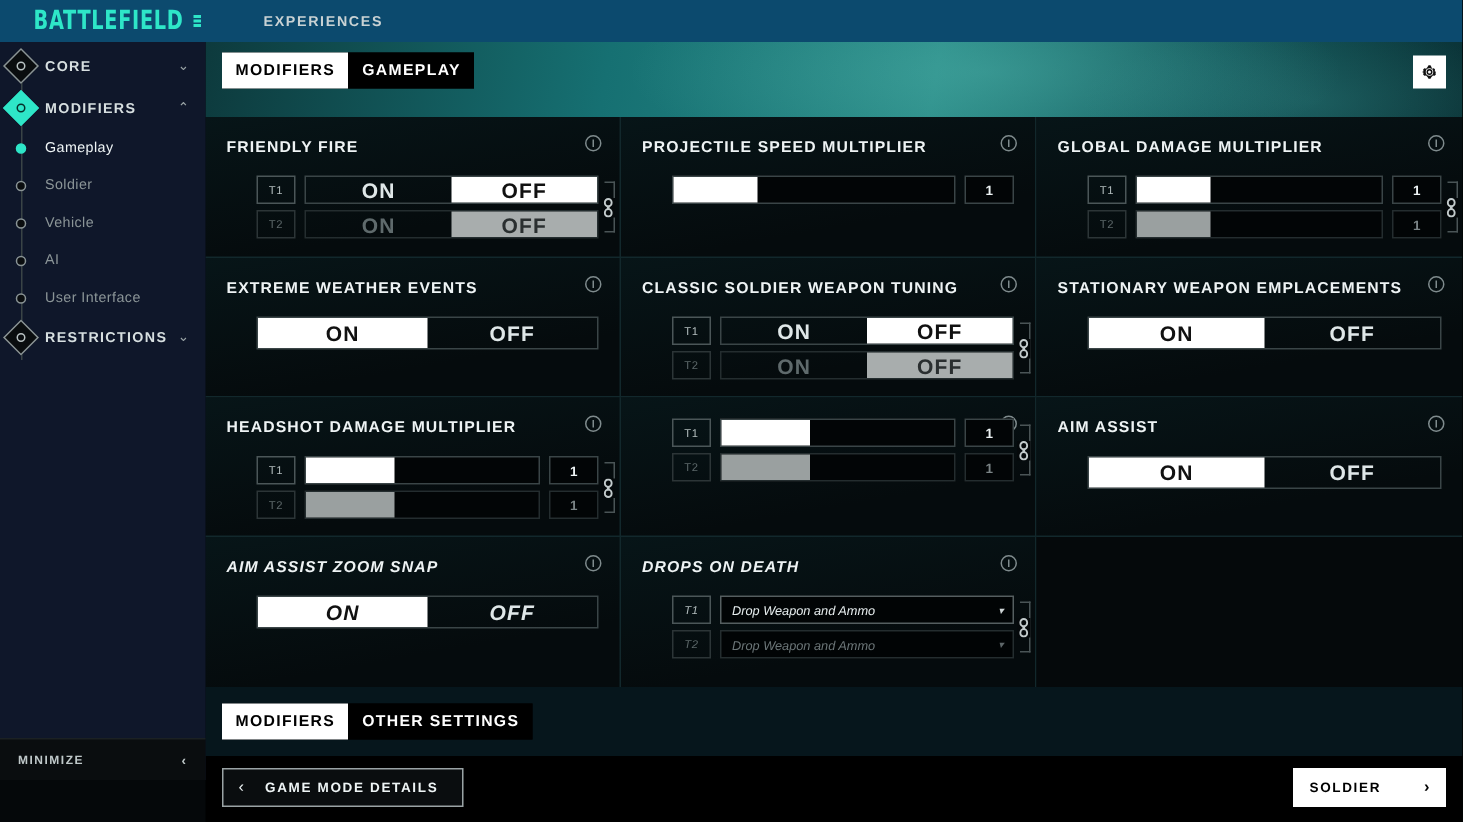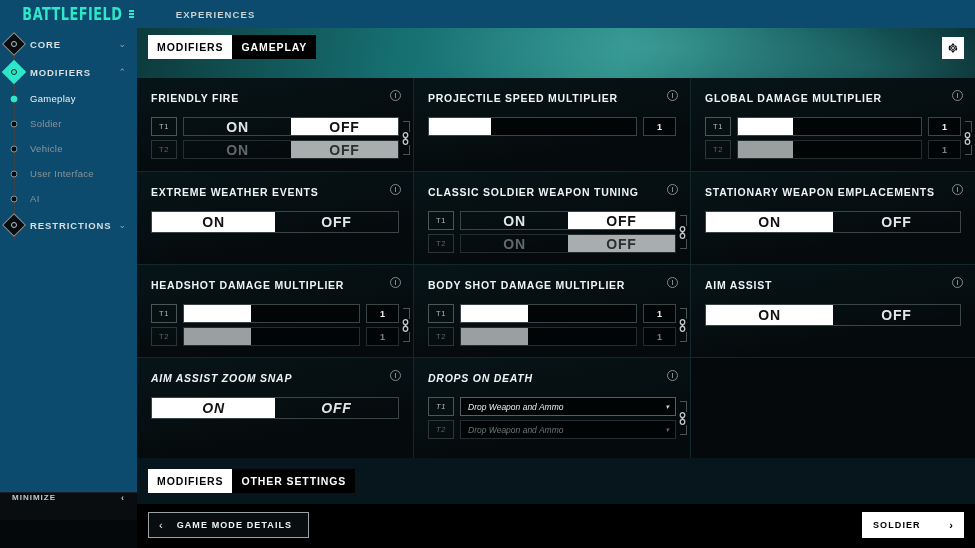--- a/index.html
+++ b/index.html
@@ -43,21 +43,21 @@
     color: #c9d2d4;
     font-size: 9.5px;
     font-weight: 700;
     letter-spacing: 1.1px;
   }
 
   
   .sidebar {
     position: absolute; top: 28px; left: 0;
     width: 137px; height: 492px;
-    background: #0c4a6e;
+    background: #0f172a;
     z-index: 20;
   }
   .rail {
     position: absolute; left: 14px; top: 16px;
     width: 1px; height: 196px;
     background: #3a4446;
   }
   .nav-item {
     position: relative;
     height: 25px;
@@ -102,21 +102,21 @@
   .chev-nav {
     position: absolute; right: 11px; top: 50%;
     transform: translateY(-50%);
     color: #9aa4a6; font-size: 9px; line-height: 1;
   }
   .minimize {
     position: absolute; left: 0; bottom: 0;
     width: 137px; height: 28px;
     background: #0a0d0f;
     border-top: 1px solid #1b2123;
-    display: flex; align-items: flex-start;
+    display: flex; align-items: center;
     padding: 0 12px;
     cursor: pointer;
   }
   .minimize span { color: #bfc8c9; font-size: 8px; letter-spacing: 1px; font-weight: 700; }
   .minimize .mchev { margin-left: auto; color: #bfc8c9; font-size: 9px; }
 
   
   .header {
     position: absolute; top: 28px; left: 137px;
     width: 838px; height: 50px;
@@ -174,21 +174,21 @@
     width: 11px; height: 11px; border-radius: 50%;
     border: 1px solid #7f8b8d;
     display: flex; align-items: center; justify-content: center;
     cursor: pointer;
   }
   .info-icon b {
     display: block; width: 1px; height: 5px; background: #7f8b8d;
   }
 
   
-  .row { display: flex; align-items: center; margin-bottom: 4px; position: relative; }
+  .row { display: flex; align-items: center; margin-bottom: 4px; position: relative; margin-left: 20px; }
   .tchip {
     width: 26px; height: 19px; flex: none;
     border: 1px solid #4b5658;
     display: flex; align-items: center; justify-content: center;
     font-size: 7.5px; color: #b2bcbd; letter-spacing: 0.5px;
     margin-right: 6px;
     cursor: pointer;
   }
   .tchip.dim { border-color: #2c3537; color: #5c6769; }
 
@@ -343,25 +343,25 @@
         <div class="nav-item sub">
           <div class="node dot"></div>
           <span class="nav-label">Soldier</span>
         </div>
         <div class="nav-item sub">
           <div class="node dot"></div>
           <span class="nav-label">Vehicle</span>
         </div>
         <div class="nav-item sub">
           <div class="node dot"></div>
-          <span class="nav-label">User Interface</span>
+          <span class="nav-label">AI</span>
         </div>
         <div class="nav-item sub">
           <div class="node dot"></div>
-          <span class="nav-label">AI</span>
+          <span class="nav-label">User Interface</span>
         </div>
         <div class="nav-item section">
           <div class="node diamond"></div>
           <div class="diamond-inner"></div>
           <span class="nav-label">RESTRICTIONS</span>
           <span class="chev-nav">⌄</span>
         </div>
       </div>
     <div class="minimize">
       <span>MINIMIZE</span>
@@ -547,21 +547,20 @@
               <svg width="9" height="13" viewBox="0 0 10 14">
                 <rect x="2.5" y="0.5" width="5" height="5.5" rx="2.5" fill="none" stroke="#c3cbcc" stroke-width="1.4"></rect>
                 <rect x="2.5" y="8" width="5" height="5.5" rx="2.5" fill="none" stroke="#c3cbcc" stroke-width="1.4"></rect>
                 <rect x="4" y="5.4" width="2" height="3.2" fill="#c3cbcc"></rect>
               </svg>
             </div>
           </div>
         </div>
       </div>
       <div class="card">
-        <div class="card-title">BODY SHOT DAMAGE MULTIPLIER</div>
         <div class="info-icon">
           <b></b>
         </div>
         <div class="pair-wrap">
           <div class="row">
             <span class="tchip">T1</span>
             <div class="slider">
               <div class="handle" style="width: 38%;"></div>
             </div>
             <div class="valbox">1</div>

